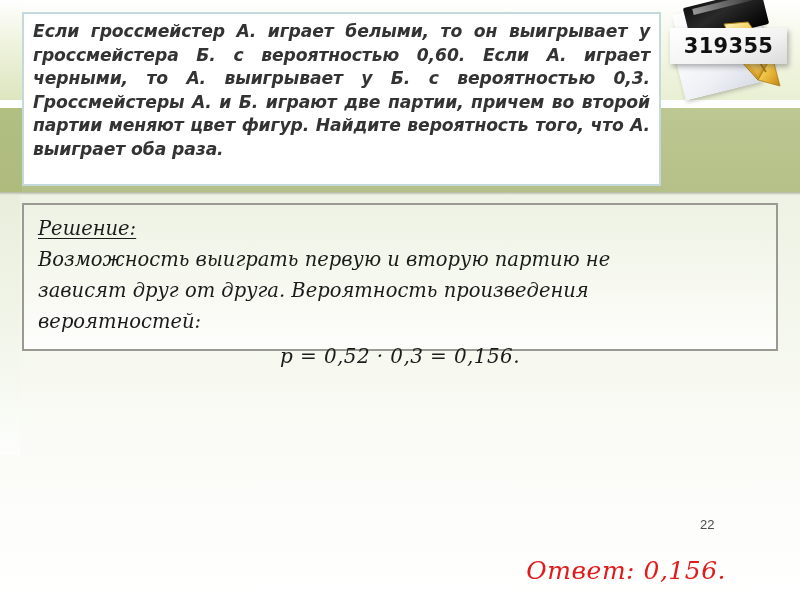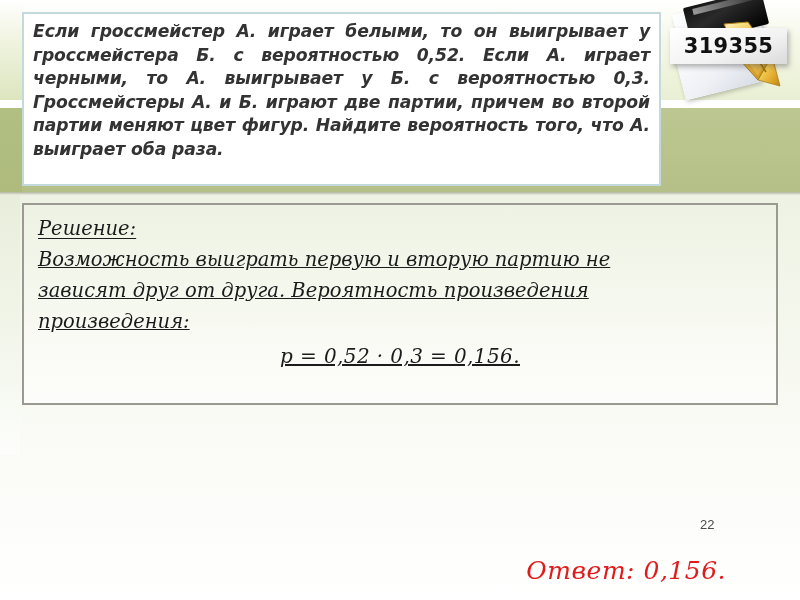--- a/index.html
+++ b/index.html
@@ -166,35 +166,34 @@
     color: #111111;
     letter-spacing: 0.3px;
   }
 
   
   #solution-box {
     position: absolute;
     left: 22px;
     top: 203px;
     width: 756px;
-    height: 202px;
+    height: 148px;
     background: linear-gradient(180deg, #eef2e4 0%, #f4f7ec 40%, #fafbf6 75%, #fdfefb 100%);
     border: 2px solid #9a9a92;
     box-sizing: border-box;
     padding: 8px 14px 6px 14px;
   }
   .sol-line {
     margin: 0;
     font-family: "DejaVu Serif", "Liberation Serif", serif;
     font-style: italic;
     font-size: 19.5px;
     line-height: 31px;
     color: #1b1b1b;
     white-space: nowrap;
-    text-decoration: underline;
   }
   #solution-heading {
     text-decoration: underline;
     text-underline-offset: 3px;
   }
   #solution-formula {
     text-align: center;
     margin-top: 4px;
     font-size: 20px;
     letter-spacing: 0.4px;
@@ -234,21 +233,21 @@
   <div class="bg-top-wash"></div>
   <div class="bg-left-top-fade"></div>
   <div class="bg-white-stripe"></div>
   <div class="bg-green-band"></div>
   <div class="bg-green-band-left"></div>
   <div class="bg-band-shadow"></div>
   <div class="bg-lower-wash"></div>
   <div class="bg-left-lower"></div>
 
   <div id="problem-box">
-    <p id="problem-text">Если гроссмейстер А. играет белыми, то он выигрывает у гроссмейстера Б. с вероятностью 0,52. Если А. играет черными, то А. выигрывает у Б. с вероятностью 0,3. Гроссмейстеры А. и Б. играют две партии, причем во второй партии меняют цвет фигур. Найдите вероятность того, что А. выиграет оба раза.</p>
+    <p id="problem-text">Если гроссмейстер А. играет белыми, то он выигрывает у гроссмейстера Б. с вероятностью 0,60. Если А. играет черными, то А. выигрывает у Б. с вероятностью 0,3. Гроссмейстеры А. и Б. играют две партии, причем во второй партии меняют цвет фигур. Найдите вероятность того, что А. выиграет оба раза.</p>
   </div>
 
   <div id="decoration">
     <div class="book-back"></div>
     <div class="book-page-white"></div>
     <div class="book-cover"></div>
     <div class="book-cover-hl"></div>
 
     <svg class="pen-nib" viewBox="0 0 72 72">
       <defs>
@@ -272,21 +271,21 @@
 
     <div class="label-card">
       <span id="task-number">319355</span>
     </div>
   </div>
 
   <div id="solution-box">
     <p class="sol-line" id="solution-heading">Решение:</p>
     <p class="sol-line">Возможность выиграть первую и вторую партию не</p>
     <p class="sol-line">зависят друг от друга. Вероятность произведения</p>
-    <p class="sol-line">произведения:</p>
+    <p class="sol-line">вероятностей:</p>
     <p class="sol-line" id="solution-formula">p = 0,52 · 0,3 = 0,156.</p>
   </div>
 
   <div id="answer">Ответ: 0,156.</div>
 
   <div id="page-number">22</div>
 
 </div>
 
 </body></html>

